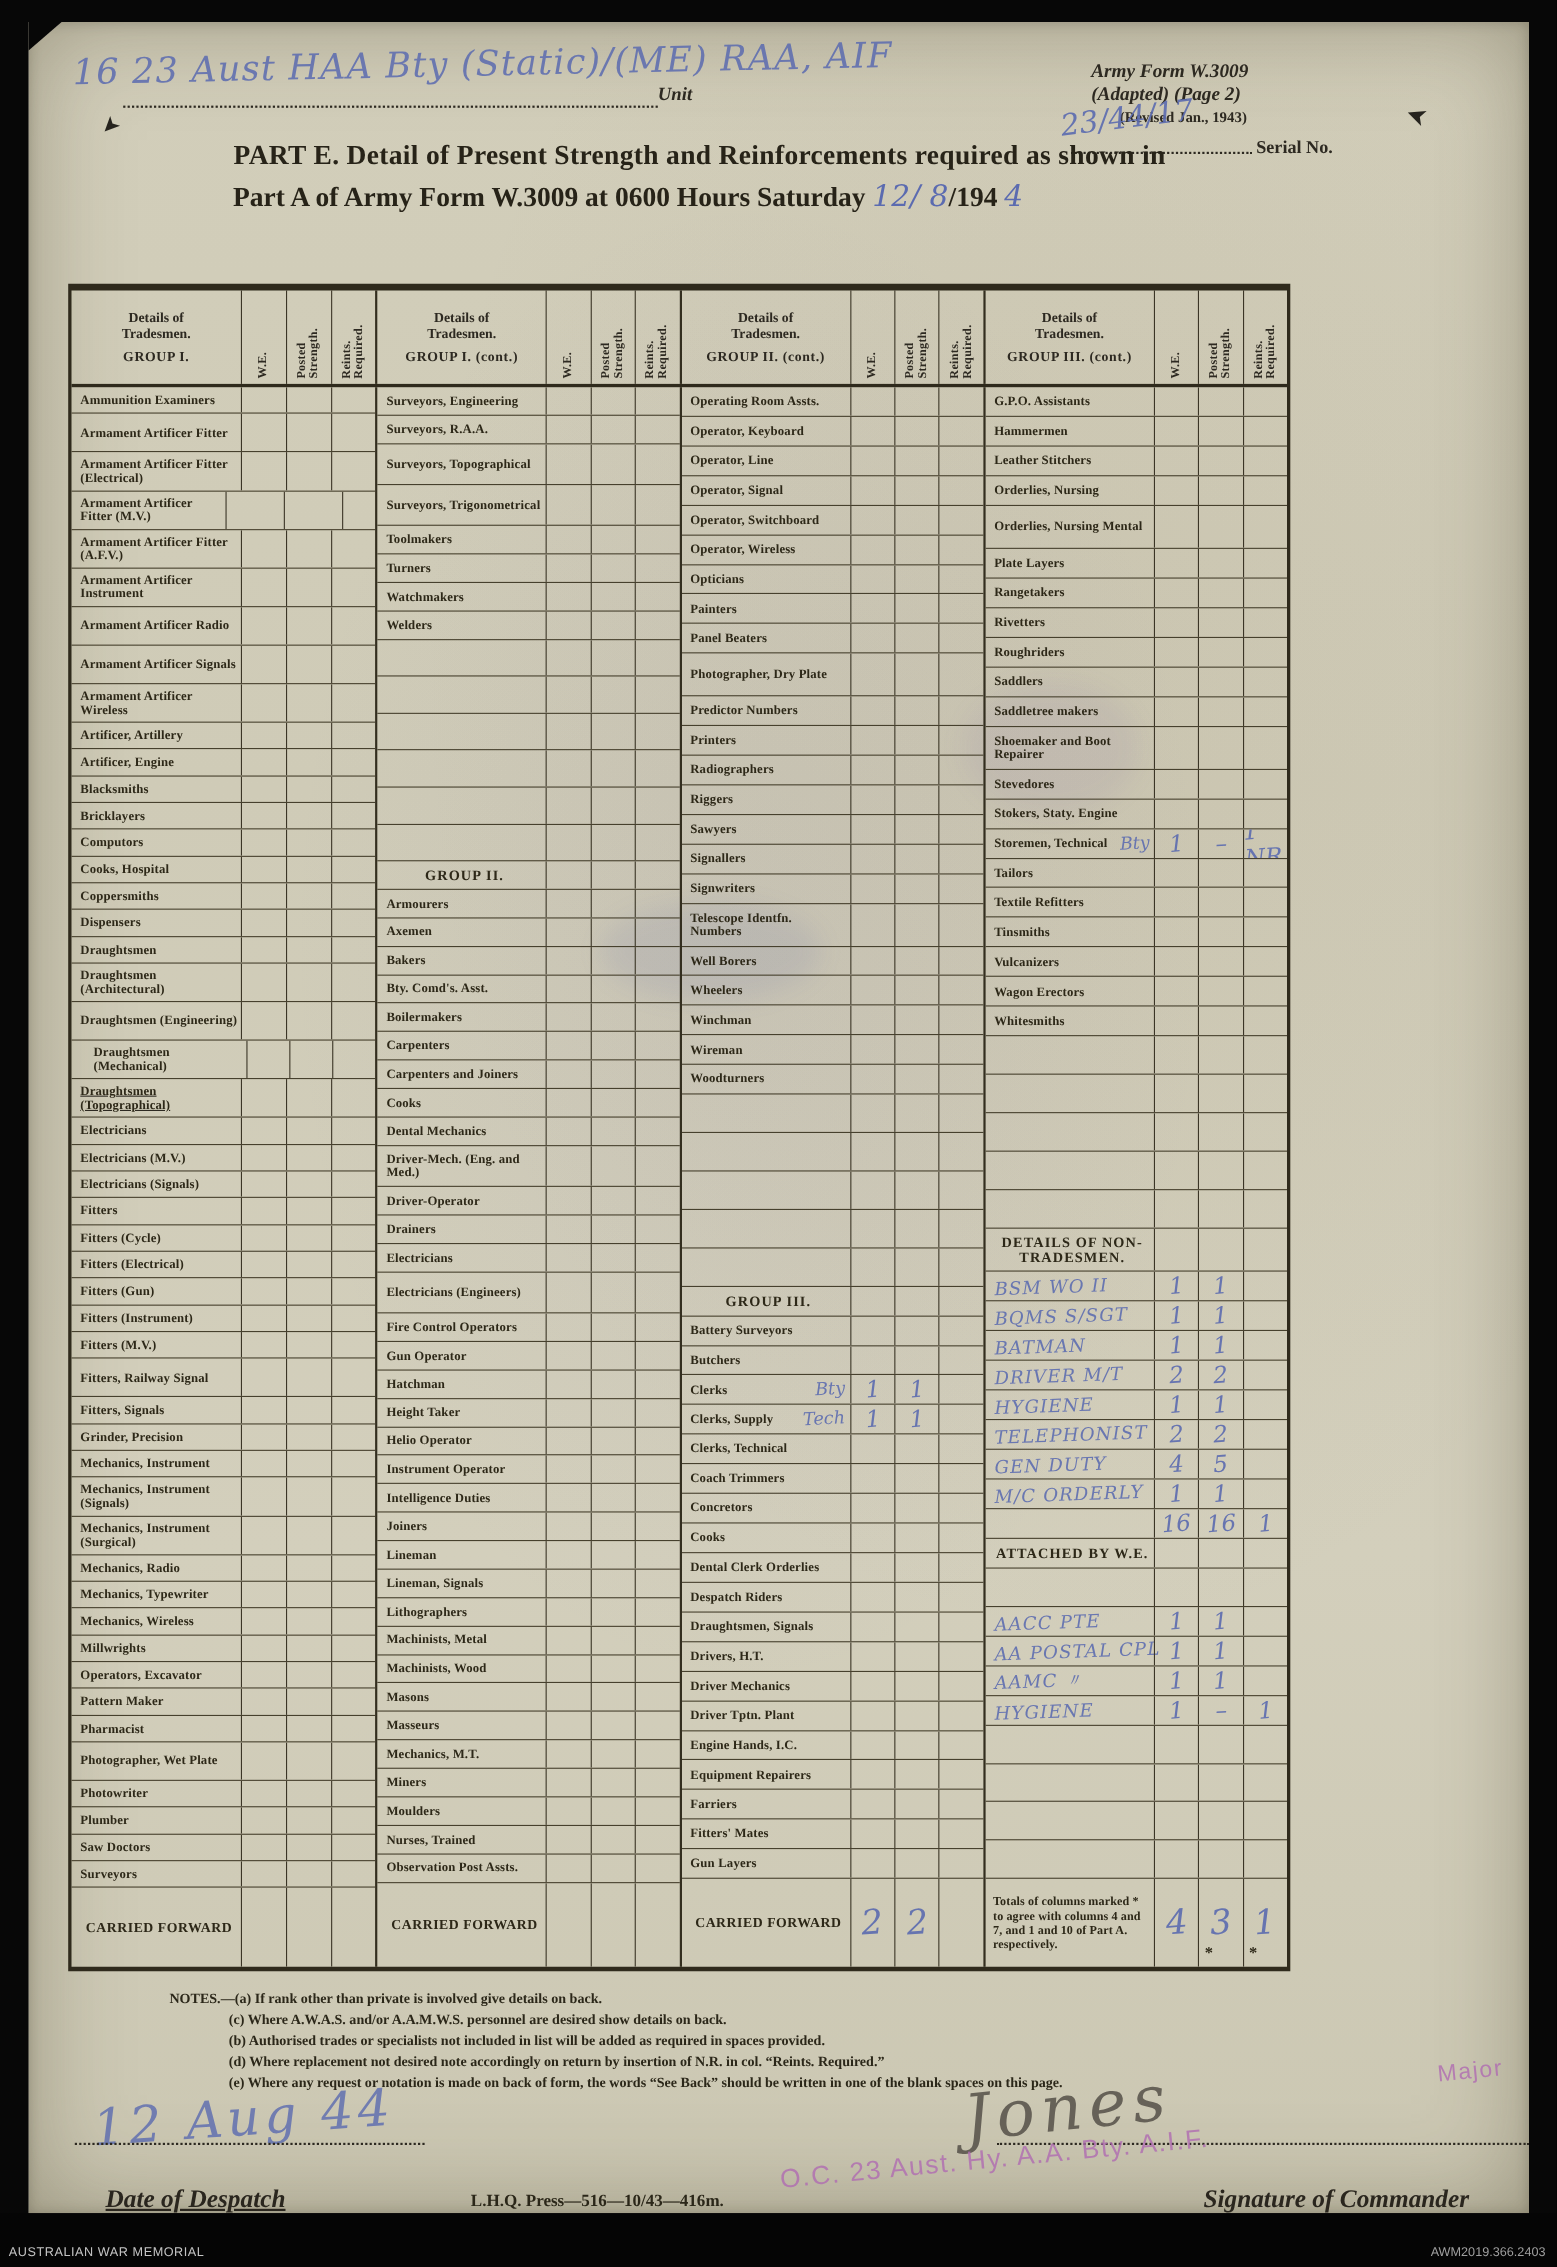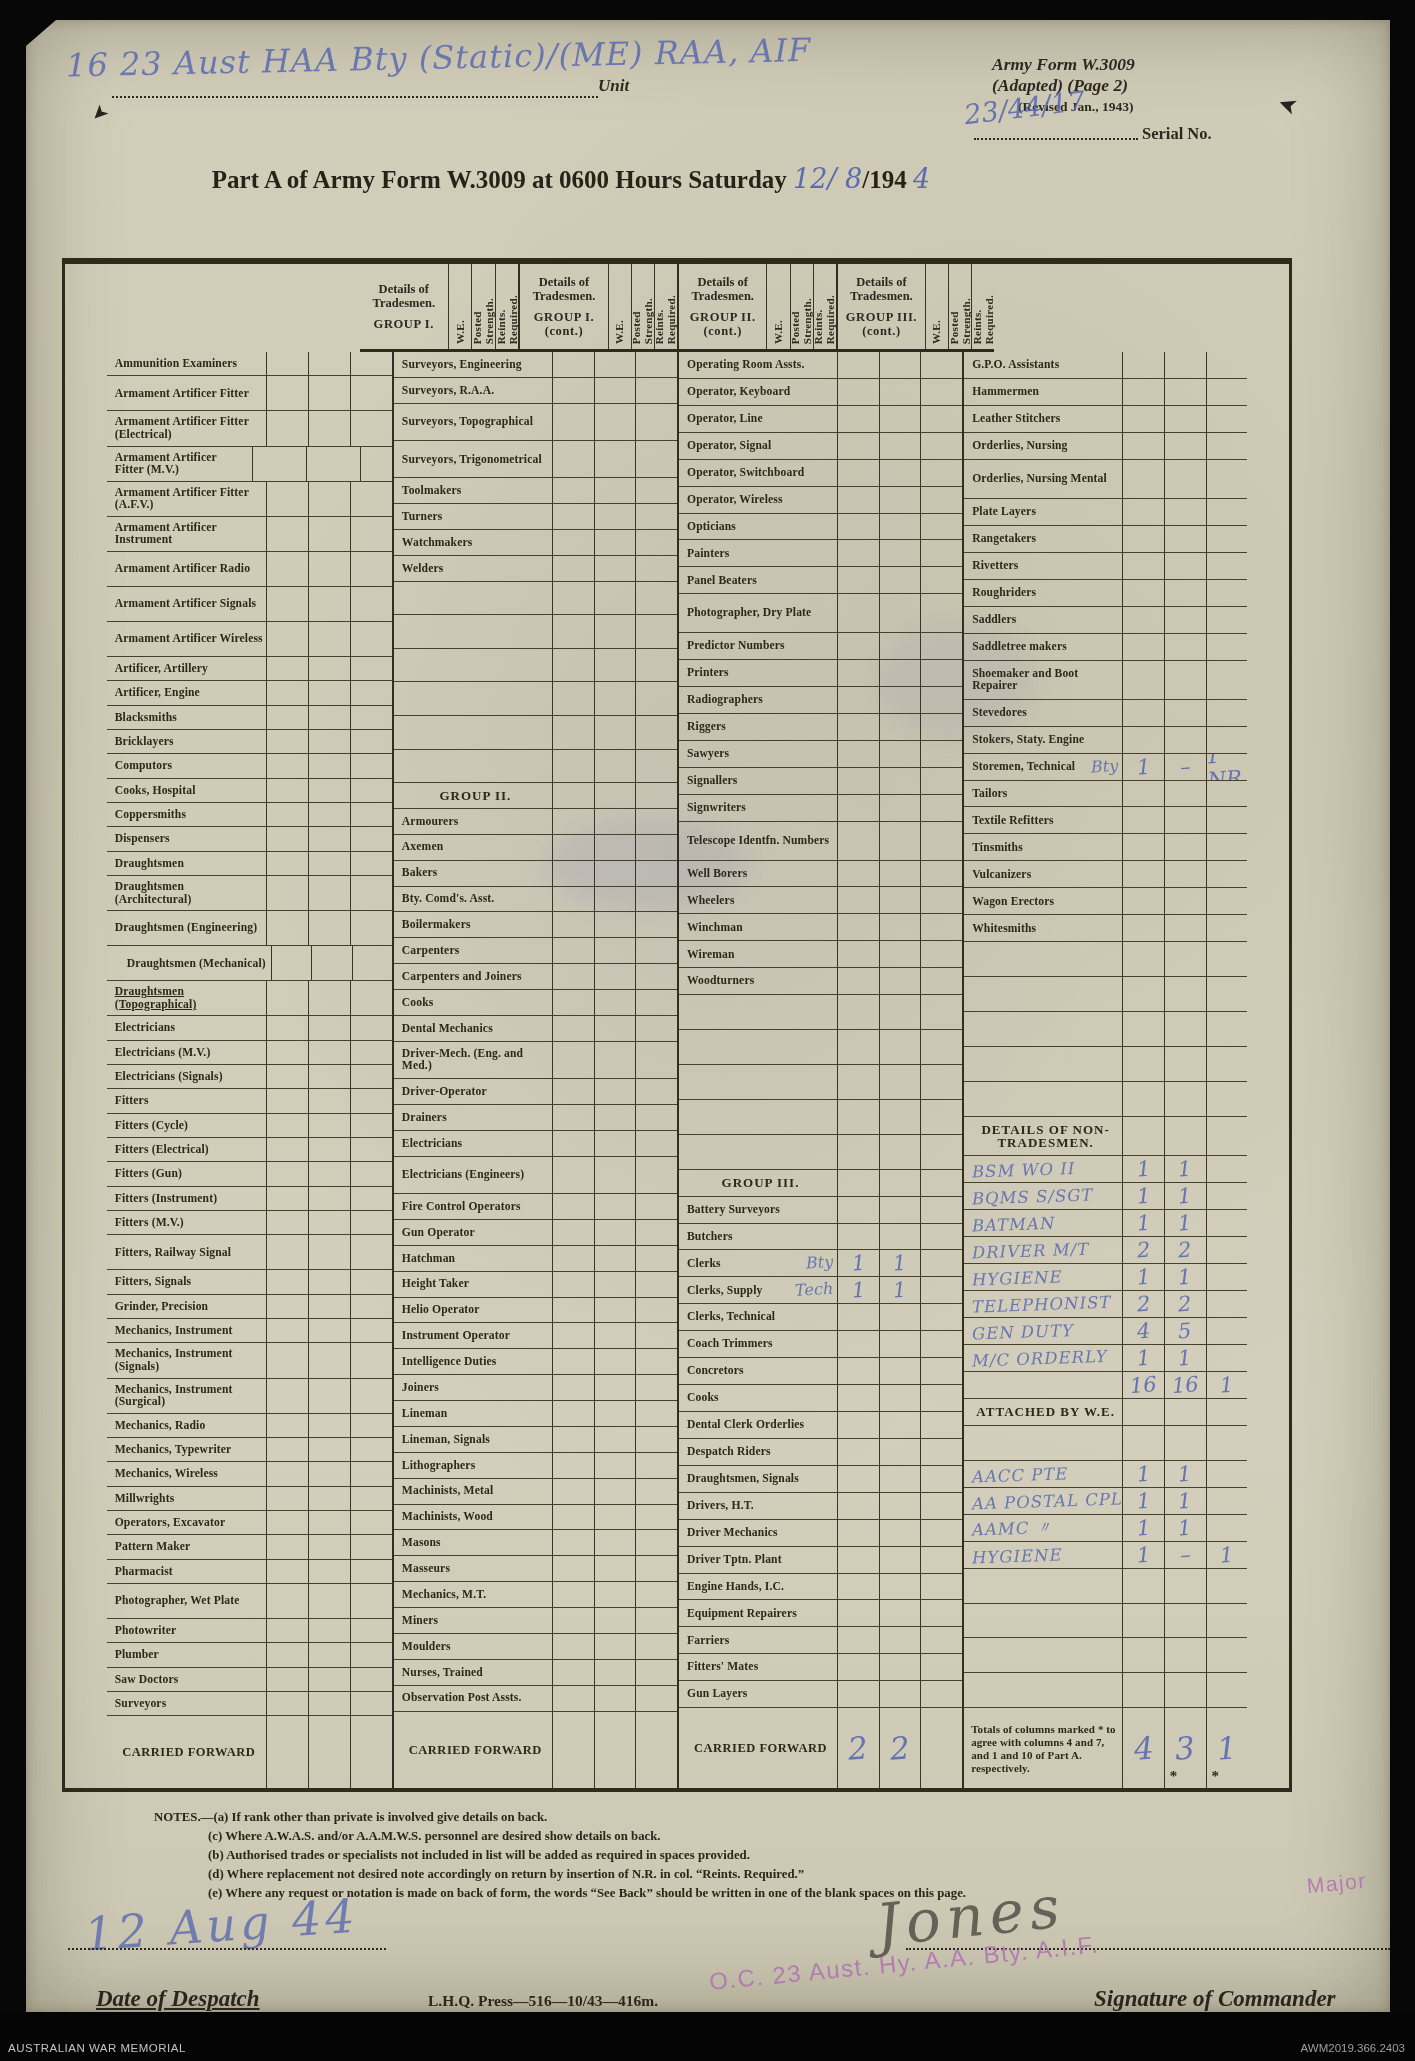--- a/index.html
+++ b/index.html
@@ -38,23 +38,23 @@
   .serial-label { position:absolute; left:1116px; top:104px; font-size:16.5px; font-weight:bold; }
   .punch { position:absolute; color:#14120e; opacity:.9; }
 
   .title1 { position:absolute; left:40px; top:108px; width:1140px; text-align:center;
             font-size:25px; font-weight:bold; letter-spacing:.3px; color:#272318; }
   .title2 { position:absolute; left:40px; top:143px; width:1010px; text-align:center;
             font-size:25px; font-weight:bold; color:#272318; }
   .title2 .hw { font-size:27px; font-weight:normal; }
 
   
-  .ftable { position:absolute; left:36px; top:238px; width:1230px; height:1534px;
+  .ftable { position:absolute; left:36px; top:238px; width:1111px; height:1534px;
             border:3px solid #2f2a1c; border-top-width:6px; border-bottom-width:4px;
-            display:flex; flex-direction:column;align-items:center; }
+            display:flex; flex-direction:column; }
   .thead { height:88px; display:flex; border-bottom:3px solid #2f2a1c; }
   .tbody { flex:1; display:flex; min-height:0; }
   .tsec, .thead-sec { width:25%; display:flex; }
   .tsec { flex-direction:column; }
   .tsec + .tsec, .thead-sec + .thead-sec { border-left:2.4px solid #332e1f; }
 
   .thead-sec .hcell-label { width:55.8%; display:flex; flex-direction:column; align-items:center;
             justify-content:center; font-weight:bold; font-size:12.5px; line-height:14px;
             text-align:center; }
   .hd-group { margin-top:7px; letter-spacing:.6px; font-size:12.5px; font-weight:bold; }
@@ -130,20 +130,21 @@
 
     <div class="formno">
       <div>Army Form W.3009</div>
       <div>(Adapted)  (Page 2)</div>
       <div class="small">(Revised Jan., 1943)</div>
     </div>
     <div class="hw serial-hw">23/44/17</div>
     <div class="dotline" style="left:948px;top:118px;width:164px;"></div>
     <div class="serial-label">Serial No.</div>
 
+    <div class="title1">PART E.  Detail of Present Strength and Reinforcements required as shown in</div>
     <div class="title2">
       <span>Part A of Army Form W.3009 at 0600 Hours Saturday</span>
       <span class="hw">12/ 8</span><span>/194</span>
       <span class="hw">4</span>
     </div>
 
     <div class="ftable">
       <div class="thead">
         <div class="thead-sec">
           <div class="hcell-label">

